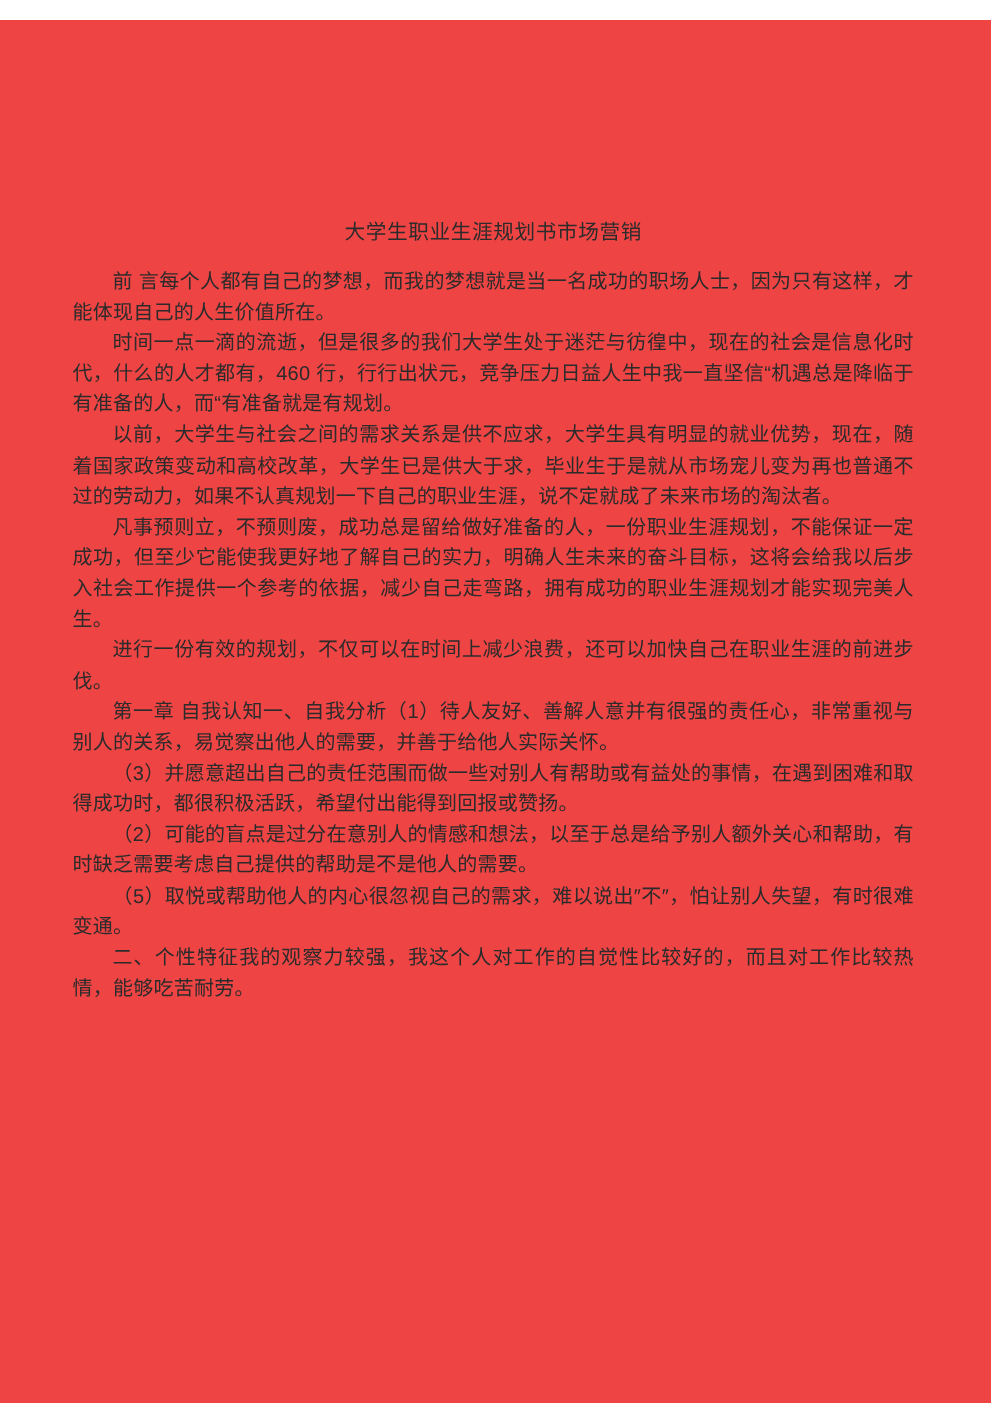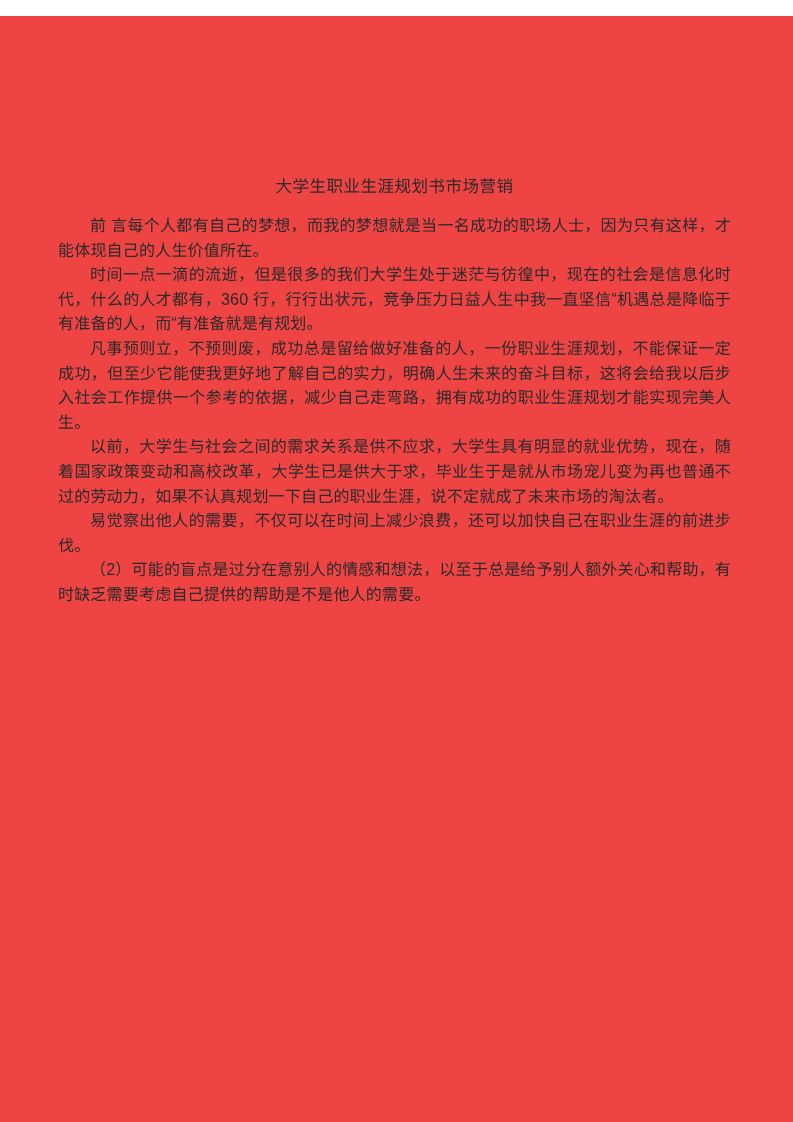--- a/index.html
+++ b/index.html
@@ -39,19 +39,23 @@
     color: #2b2b2b;
   }
 </style>
 </head>
 <body>
 
 <div class="page">
   <h1 class="doc-title">大学生职业生涯规划书市场营销</h1>
   <div class="doc-body">
       <p class="para">前 言每个人都有自己的梦想，而我的梦想就是当一名成功的职场人士，因为只有这样，才能体现自己的人生价值所在。</p>
-      <p class="para">时间一点一滴的流逝，但是很多的我们大学生处于迷茫与彷徨中，现在的社会是信息化时代，什么的人才都有，360 行，行行出状元，竞争压力日益人生中我一直坚信“机遇总是降临于有准备的人，而“有准备就是有规划。</p>
+      <p class="para">时间一点一滴的流逝，但是很多的我们大学生处于迷茫与彷徨中，现在的社会是信息化时代，什么的人才都有，460 行，行行出状元，竞争压力日益人生中我一直坚信“机遇总是降临于有准备的人，而“有准备就是有规划。</p>
+      <p class="para">以前，大学生与社会之间的需求关系是供不应求，大学生具有明显的就业优势，现在，随着国家政策变动和高校改革，大学生已是供大于求，毕业生于是就从市场宠儿变为再也普通不过的劳动力，如果不认真规划一下自己的职业生涯，说不定就成了未来市场的淘汰者。</p>
       <p class="para">凡事预则立，不预则废，成功总是留给做好准备的人，一份职业生涯规划，不能保证一定成功，但至少它能使我更好地了解自己的实力，明确人生未来的奋斗目标，这将会给我以后步入社会工作提供一个参考的依据，减少自己走弯路，拥有成功的职业生涯规划才能实现完美人生。</p>
-      <p class="para">以前，大学生与社会之间的需求关系是供不应求，大学生具有明显的就业优势，现在，随着国家政策变动和高校改革，大学生已是供大于求，毕业生于是就从市场宠儿变为再也普通不过的劳动力，如果不认真规划一下自己的职业生涯，说不定就成了未来市场的淘汰者。</p>
-      <p class="para">易觉察出他人的需要，不仅可以在时间上减少浪费，还可以加快自己在职业生涯的前进步伐。</p>
+      <p class="para">进行一份有效的规划，不仅可以在时间上减少浪费，还可以加快自己在职业生涯的前进步伐。</p>
+      <p class="para">第一章 自我认知一、自我分析（1）待人友好、善解人意并有很强的责任心，非常重视与别人的关系，易觉察出他人的需要，并善于给他人实际关怀。</p>
+      <p class="para">（3）并愿意超出自己的责任范围而做一些对别人有帮助或有益处的事情，在遇到困难和取得成功时，都很积极活跃，希望付出能得到回报或赞扬。</p>
       <p class="para">（2）可能的盲点是过分在意别人的情感和想法，以至于总是给予别人额外关心和帮助，有时缺乏需要考虑自己提供的帮助是不是他人的需要。</p>
+      <p class="para">（5）取悦或帮助他人的内心很忽视自己的需求，难以说出″不″，怕让别人失望，有时很难变通。</p>
+      <p class="para">二、个性特征我的观察力较强，我这个人对工作的自觉性比较好的，而且对工作比较热情，能够吃苦耐劳。</p>
     </div>
 </div>
 
 </body></html>

